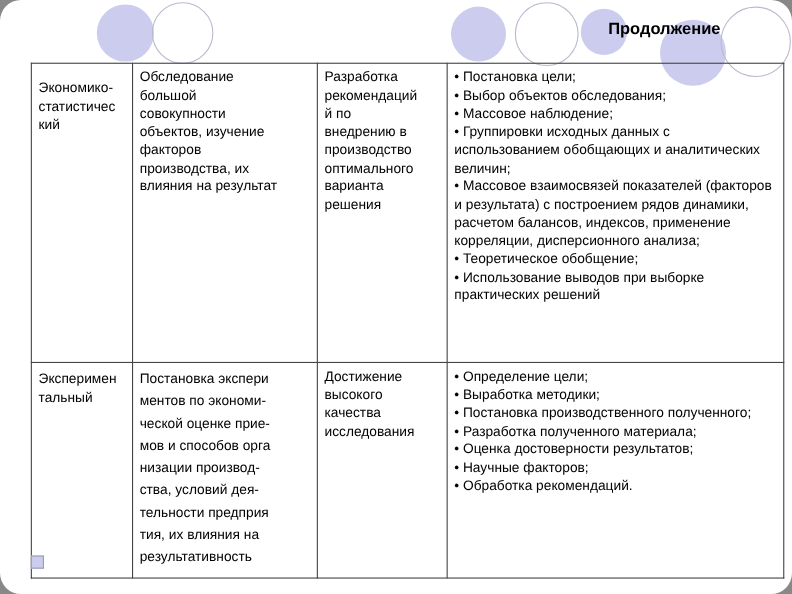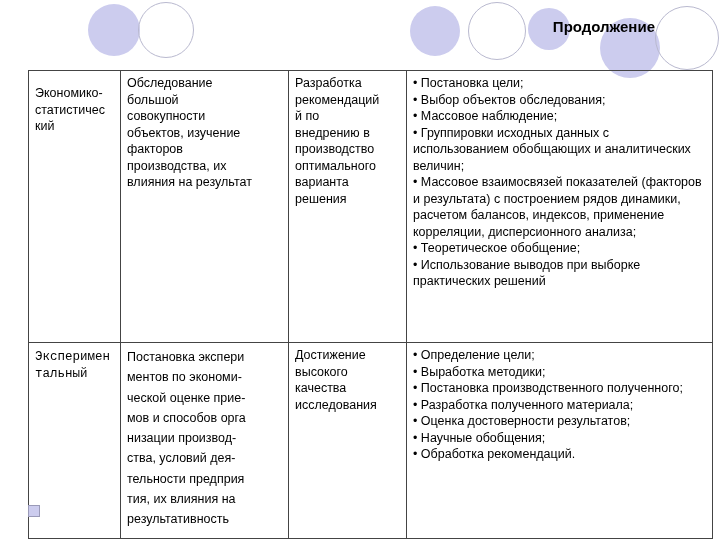--- a/index.html
+++ b/index.html
@@ -5,40 +5,41 @@
   * { margin: 0; padding: 0; box-sizing: border-box; }
   html, body { background: #888; }
   .slide {
     position: relative;
     width: 720px; height: 540px;
     background: #ffffff;
     overflow: hidden;
     font-family: "Liberation Sans", "DejaVu Sans", sans-serif;
     color: #000;
     margin: 0 auto;
+    border-radius: 19px;
   }
   
   .circle { position: absolute; border-radius: 50%; z-index: 0; }
   .circle.filled { background: #ccccee; }
   .circle.outline { border: 1px solid #b9b9cf; background: transparent; }
   .c-f1 { left: 88px;  top: 4px;  width: 52px; height: 52px; }
   .c-o1 { left: 138px; top: 2px;  width: 56px; height: 56px; }
   .c-f2 { left: 410px; top: 6px;  width: 50px; height: 50px; }
   .c-o2 { left: 468px; top: 2px;  width: 58px; height: 58px; }
   .c-f3 { left: 528px; top: 8px;  width: 42px; height: 42px; }
   .c-f4 { left: 600px; top: 18px; width: 60px; height: 60px; }
   .c-o3 { left: 655px; top: 6px;  width: 64px; height: 64px; }
 
   .slide-title {
     position: absolute; top: 18px; right: 65px;
     font-size: 15px; font-weight: bold; z-index: 2;
   }
 
   table.grid {
-    position: absolute; left: 28px; top: 70px;
+    position: absolute; left: 28px; top: 57px;
     width: 684px;
     border-collapse: collapse;
     table-layout: fixed;
     z-index: 1;
     background: transparent;
   }
   table.grid td {
     border: 1px solid #444;
     vertical-align: top;
     font-size: 12.5px;
@@ -46,21 +47,21 @@
     padding: 4px 6px;
     background: transparent;
     overflow-wrap: break-word;
   }
   td.c1 { width: 92px;  white-space: pre-line; padding-top: 22px; }
   td.c2 { width: 168px; white-space: pre-line; }
   td.c3 { width: 118px; white-space: pre-line; }
   td.c4 { width: 306px; font-size: 13px; line-height: 1.3; padding-right: 14px; }
   tr.row1 { height: 272px; }
   tr.row2 { height: 196px; }
-  tr.row2 td.c1 { padding-top: 6px; font-family: Liberation Mono, monospace; }
+  tr.row2 td.c1 { padding-top: 6px; }
   tr.row1 td.c1 { padding-top: 14px; }
   tr.row2 td.c2 { line-height: 1.62; }
   .bullet-item { margin: 0; }
 
   .corner-square {
     position: absolute; left: 28px; top: 505px;
     width: 12px; height: 12px;
     background: #ccccee; border: 1px solid #9a9ab8;
     z-index: 1;
   }
@@ -126,21 +127,21 @@
       <td class="c3">Достижение
 высокого
 качества
 исследования</td>
       <td class="c4">
             <div class="bullet-item">• Определение цели;</div>
             <div class="bullet-item">• Выработка методики;</div>
             <div class="bullet-item">• Постановка производственного полученного;</div>
             <div class="bullet-item">• Разработка полученного материала;</div>
             <div class="bullet-item">• Оценка достоверности результатов;</div>
-            <div class="bullet-item">• Научные обобщения;</div>
+            <div class="bullet-item">• Научные факторов;</div>
             <div class="bullet-item">• Обработка рекомендаций.</div>
           </td>
     </tr>
   </tbody>
     </table>
 
   <div class="corner-square"></div>
 
 </div>
 

